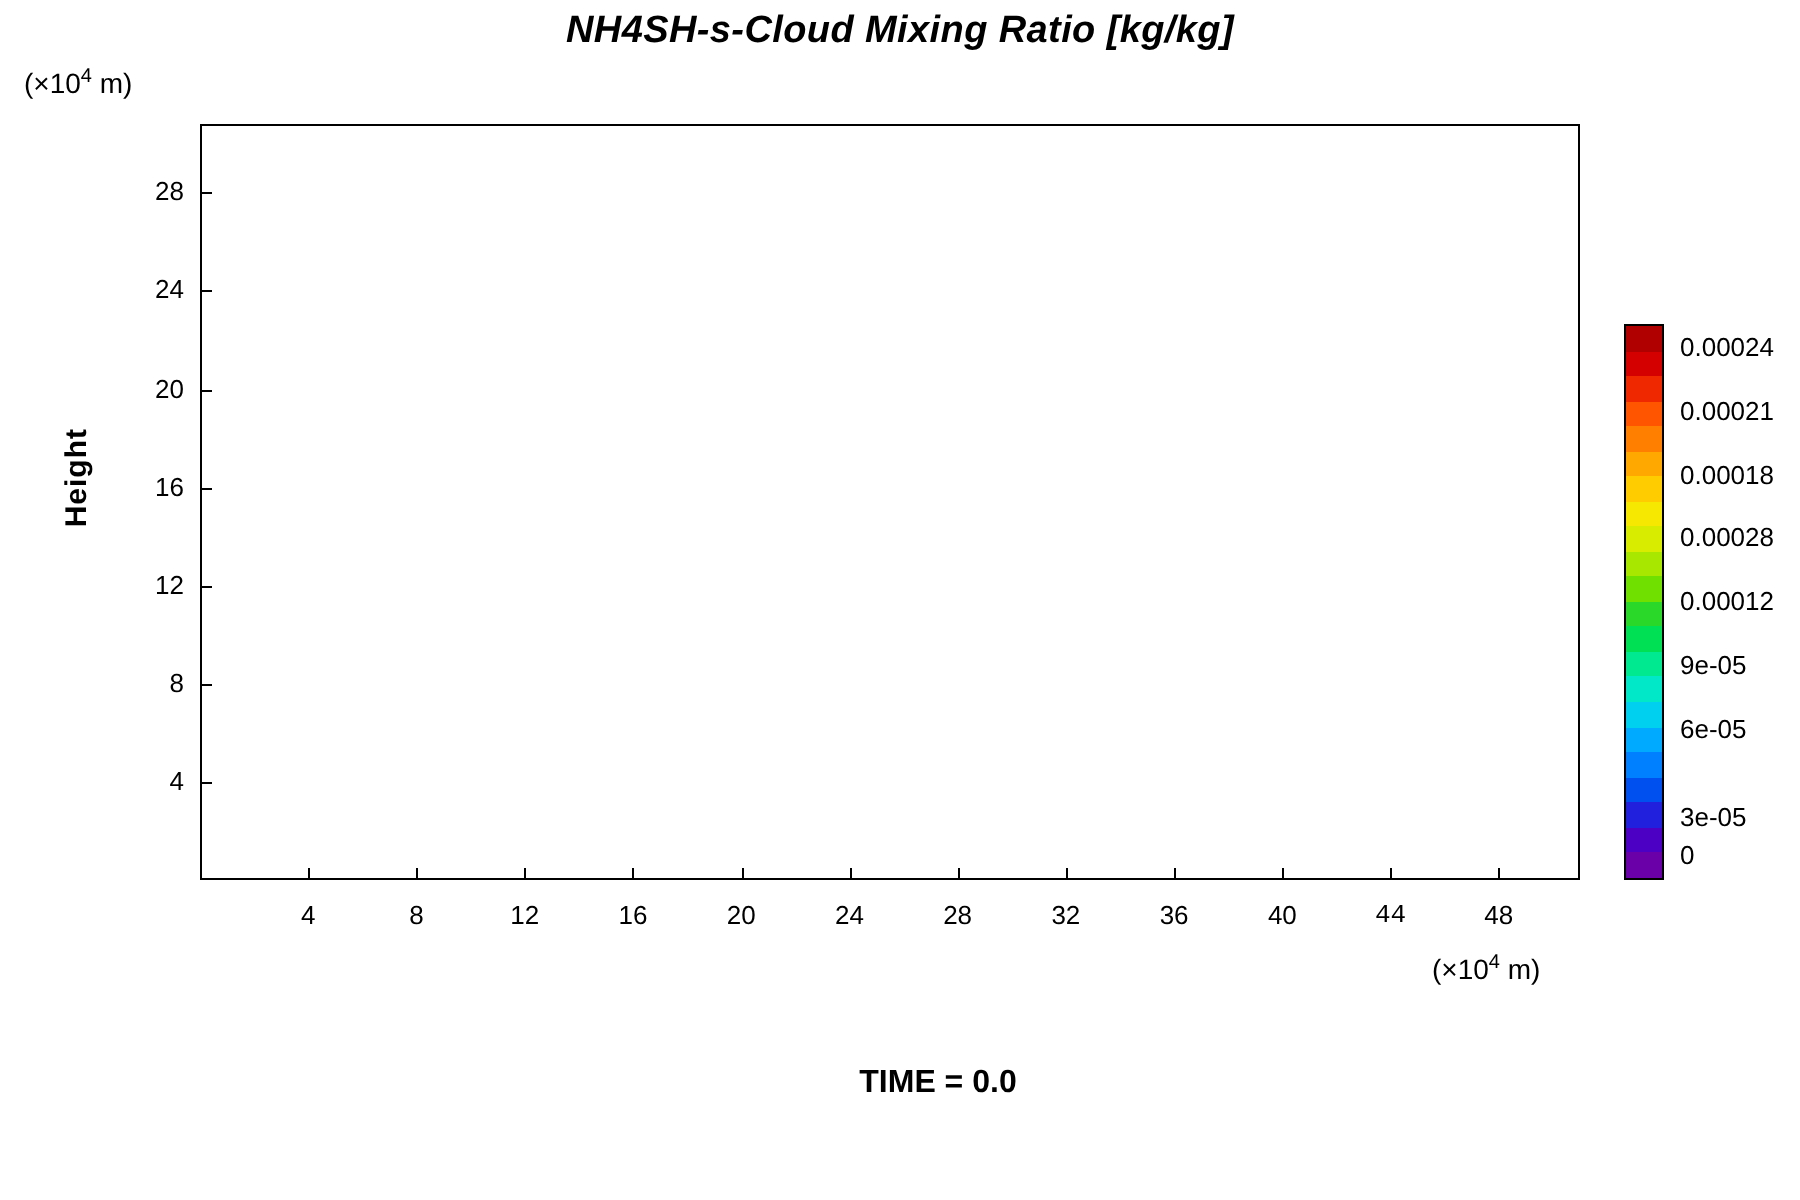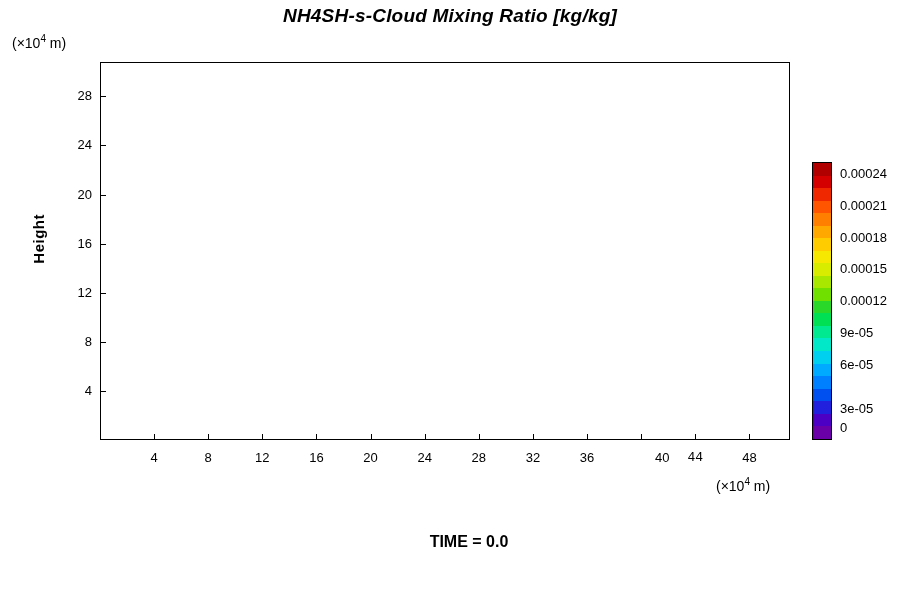--- a/index.html
+++ b/index.html
@@ -160,21 +160,21 @@
     <div class="tick-label" style="left: 355.588px; top: 450px; width: 30px;">20</div>
     <div class="tick-mark" style="left: 370.588px; top: 434px; width: 1px; height: 6px;"></div>
     <div class="tick-label" style="left: 409.706px; top: 450px; width: 30px;">24</div>
     <div class="tick-mark" style="left: 424.706px; top: 434px; width: 1px; height: 6px;"></div>
     <div class="tick-label" style="left: 463.824px; top: 450px; width: 30px;">28</div>
     <div class="tick-mark" style="left: 478.824px; top: 434px; width: 1px; height: 6px;"></div>
     <div class="tick-label" style="left: 517.941px; top: 450px; width: 30px;">32</div>
     <div class="tick-mark" style="left: 532.941px; top: 434px; width: 1px; height: 6px;"></div>
     <div class="tick-label" style="left: 572.059px; top: 450px; width: 30px;">36</div>
     <div class="tick-mark" style="left: 587.059px; top: 434px; width: 1px; height: 6px;"></div>
-    <div class="tick-label" style="left: 626.176px; top: 450px; width: 30px; margin-left: 21px;">40</div>
+    <div class="tick-label" style="left: 626.176px; top: 450px; width: 30px;">40</div>
     <div class="tick-mark" style="left: 641.176px; top: 434px; width: 1px; height: 6px;"></div>
     <div class="tick-label" style="left: 680.294px; top: 450px; width: 30px; font-family: Liberation Mono, monospace;">44</div>
     <div class="tick-mark" style="left: 695.294px; top: 434px; width: 1px; height: 6px;"></div>
     <div class="tick-label" style="left: 734.412px; top: 450px; width: 30px;">48</div>
     <div class="tick-mark" style="left: 749.412px; top: 434px; width: 1px; height: 6px;"></div>
   </div>
 
 <div id="colorbar">
     <div class="cb-seg" style="height: 4.54545%; background: rgb(176, 0, 0);"></div>
     <div class="cb-seg" style="height: 4.54545%; background: rgb(212, 0, 0);"></div>
@@ -196,21 +196,21 @@
     <div class="cb-seg" style="height: 4.54545%; background: rgb(0, 128, 255);"></div>
     <div class="cb-seg" style="height: 4.54545%; background: rgb(0, 80, 240);"></div>
     <div class="cb-seg" style="height: 4.54545%; background: rgb(32, 32, 221);"></div>
     <div class="cb-seg" style="height: 4.54545%; background: rgb(75, 0, 196);"></div>
     <div class="cb-seg" style="height: 4.54545%; background: rgb(106, 0, 168);"></div>
   </div>
 <div id="cb-labels">
     <div class="cb-label" style="top: 166px;">0.00024</div>
     <div class="cb-label" style="top: 197.75px;">0.00021</div>
     <div class="cb-label" style="top: 229.5px;">0.00018</div>
-    <div class="cb-label" style="top: 261.25px;">0.00015</div>
+    <div class="cb-label" style="top: 261.25px;">0.00028</div>
     <div class="cb-label" style="top: 293px;">0.00012</div>
     <div class="cb-label" style="top: 324.75px;">9e-05</div>
     <div class="cb-label" style="top: 356.5px;">6e-05</div>
     <div class="cb-label" style="top: 401px;">3e-05</div>
     <div class="cb-label" style="top: 420px;">0</div>
   </div>
 
 <div id="time-label">TIME = 0.0</div>
 
 </body></html>

